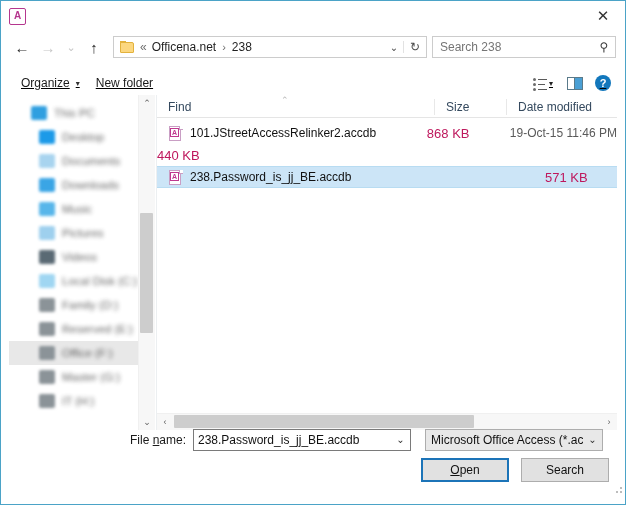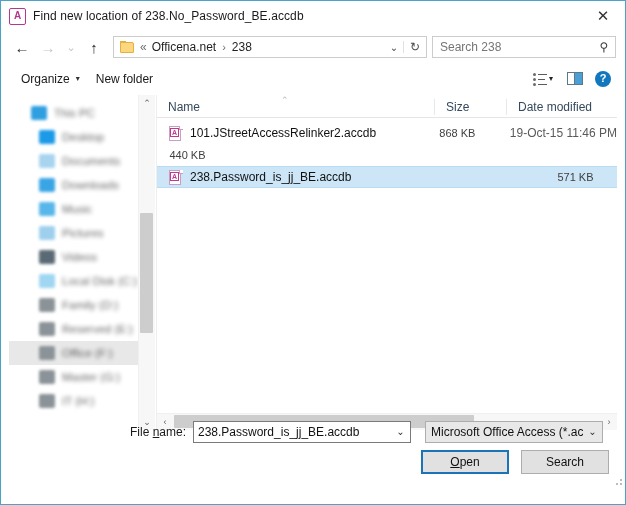--- a/index.html
+++ b/index.html
@@ -191,24 +191,25 @@
     text-align: center;
     font-size: 12px;
     color: #3b3b3b;
     flex: 0 0 auto;
   }
 
   
   .toolbar {
     height: 31px;
     display: flex;
-    align-items: center;
+    align-items: flex-end;
     padding: 0 8px 0 12px;
     box-sizing: border-box;
     position: relative;
+    text-decoration: underline;
   }
   .tb-item {
     font-size: 12px;
     color: #1a1a1a;
     padding: 4px 8px;
     display: flex;
     align-items: center;
     gap: 6px;
   }
   .tb-caret { font-size: 8px; color: #333; }
@@ -428,23 +429,23 @@
     color: #c0398f;
     font-size: 7px;
     font-weight: bold;
     line-height: 7px;
     text-align: center;
     box-sizing: border-box;
     background: #fff;
   }
   .cell-size {
     flex: 0 0 72px;
-    font-size: 11px;
-    color: #404040;
-    text-align: center;
+    font-size: 13px;
+    color: #be185d;
+    text-align: left;
     padding-right: 11px;
     box-sizing: border-box;
     white-space: nowrap;
   }
   .cell-date {
     flex: 0 0 110px;
     font-size: 12px;
     color: #5a5a5a;
     padding-left: 11px;
     box-sizing: border-box;
@@ -470,21 +471,21 @@
     top: 1px; height: 13px;
     left: 17px;
     width: 300px;
     background: #cdcdcd;
     border-radius: 1px;
   }
 
   
   .footer {
     position: absolute;
-    left: 0; right: 0; bottom: 16px;
+    left: 0; right: 0; bottom: 8px;
     height: 74px;
   }
   .fn-row {
     position: absolute;
     left: 0; right: 0;
     top: 6px;
     height: 23px;
     display: flex;
     align-items: center;
   }
@@ -593,21 +594,20 @@
 </style>
 </head>
 <body>
 
 <div class="dialog">
 
   <div class="titlebar">
     <div class="title-icon">
       <span class="acc-box">A</span>
     </div>
-    <div class="title-text">Find new location of 238.No_Password_BE.accdb</div>
     <div class="close-btn">✕</div>
   </div>
 
   <div class="navrow">
     <div class="navbtn">←</div>
     <div class="navbtn disabled">→</div>
     <div class="navbtn chev disabled">⌄</div>
     <div class="navbtn up">↑</div>
 
     <div class="addressbar">
@@ -725,21 +725,21 @@
         <div class="thumb" style="top:118px;height:120px;"></div>
         <div class="arr dn">⌄</div>
       </div>
     </div>
 
     <div class="splitter"></div>
 
     <div class="filepane">
       <div class="sort-indicator">⌃</div>
       <div class="colhead">
-        <div class="col c-name">Name</div>
+        <div class="col c-name">Find</div>
         <div class="col c-size">Size</div>
         <div class="col c-date">Date modified</div>
       </div>
       <div class="rows" id="file-rows">
           <div class="row">
             <div class="cell-name">
               <span class="file-ico">
                 <span class="pg"></span>
                 <span class="corner"></span>
                 <span class="aa">A</span>

